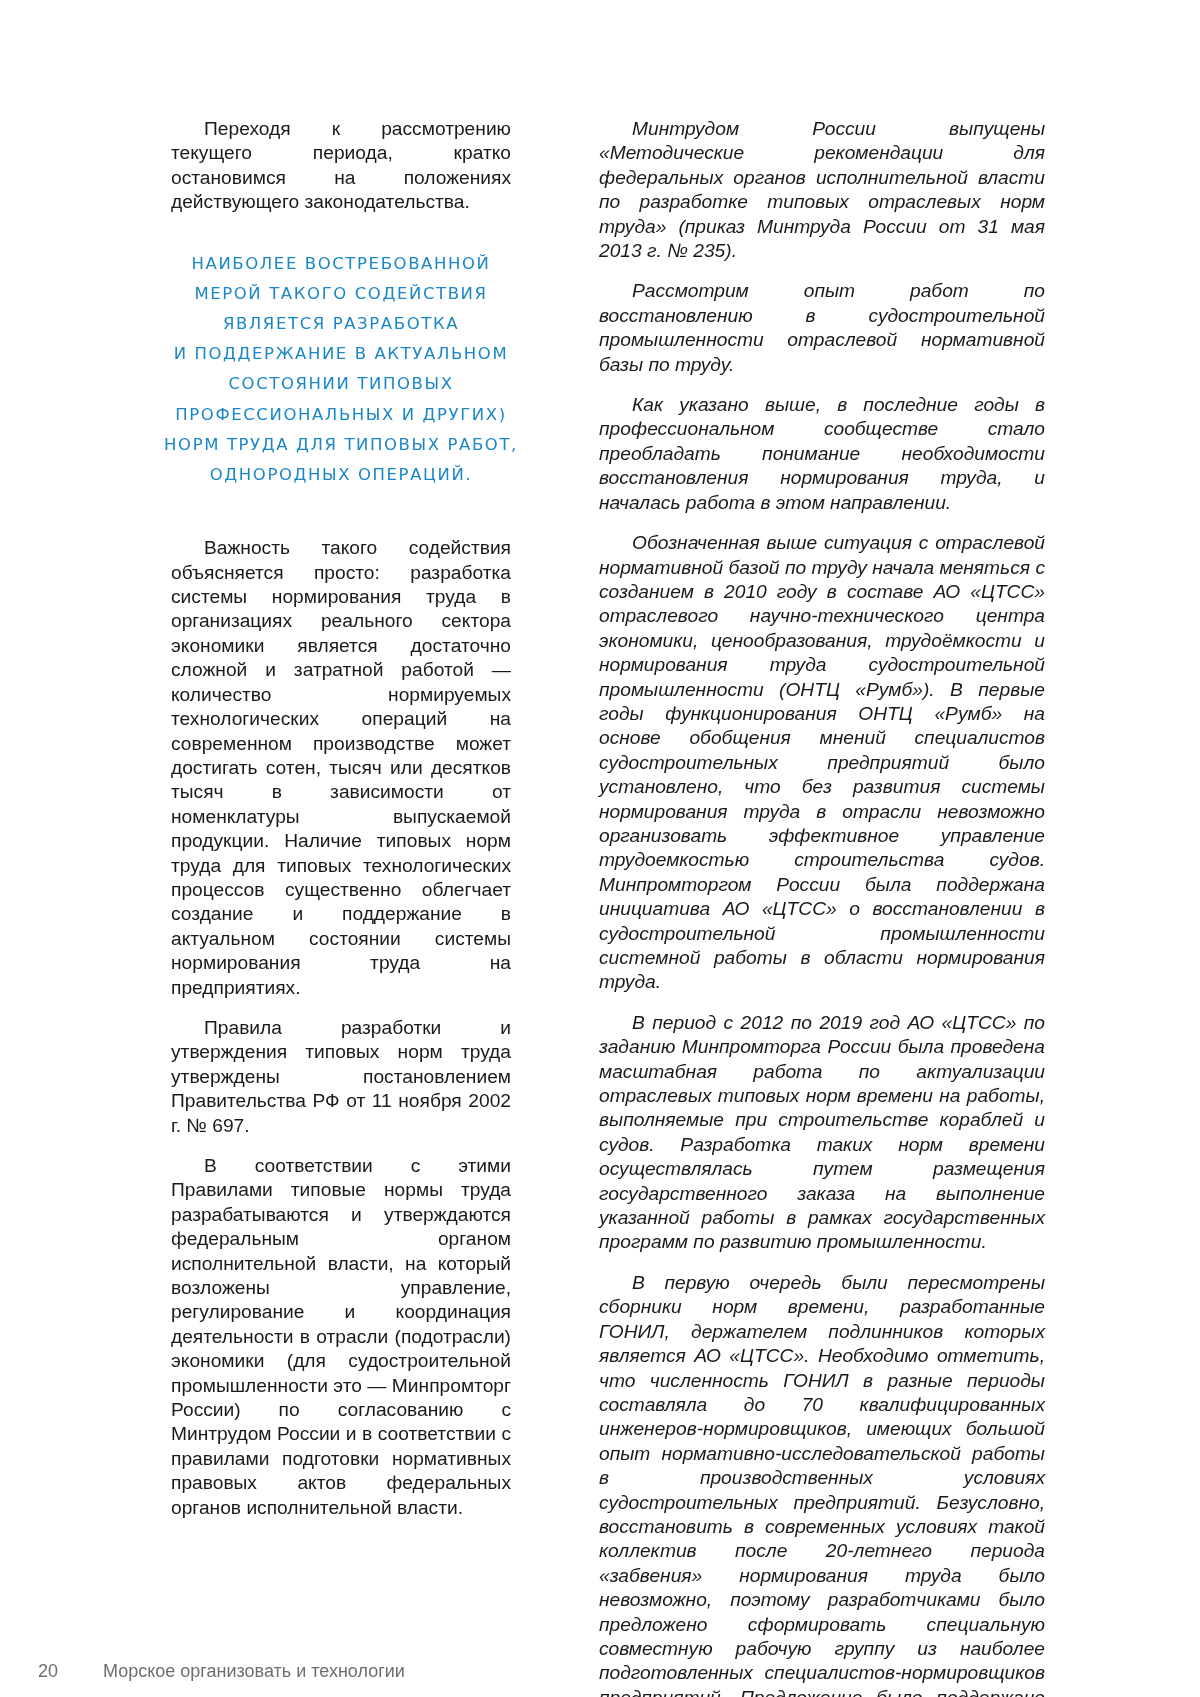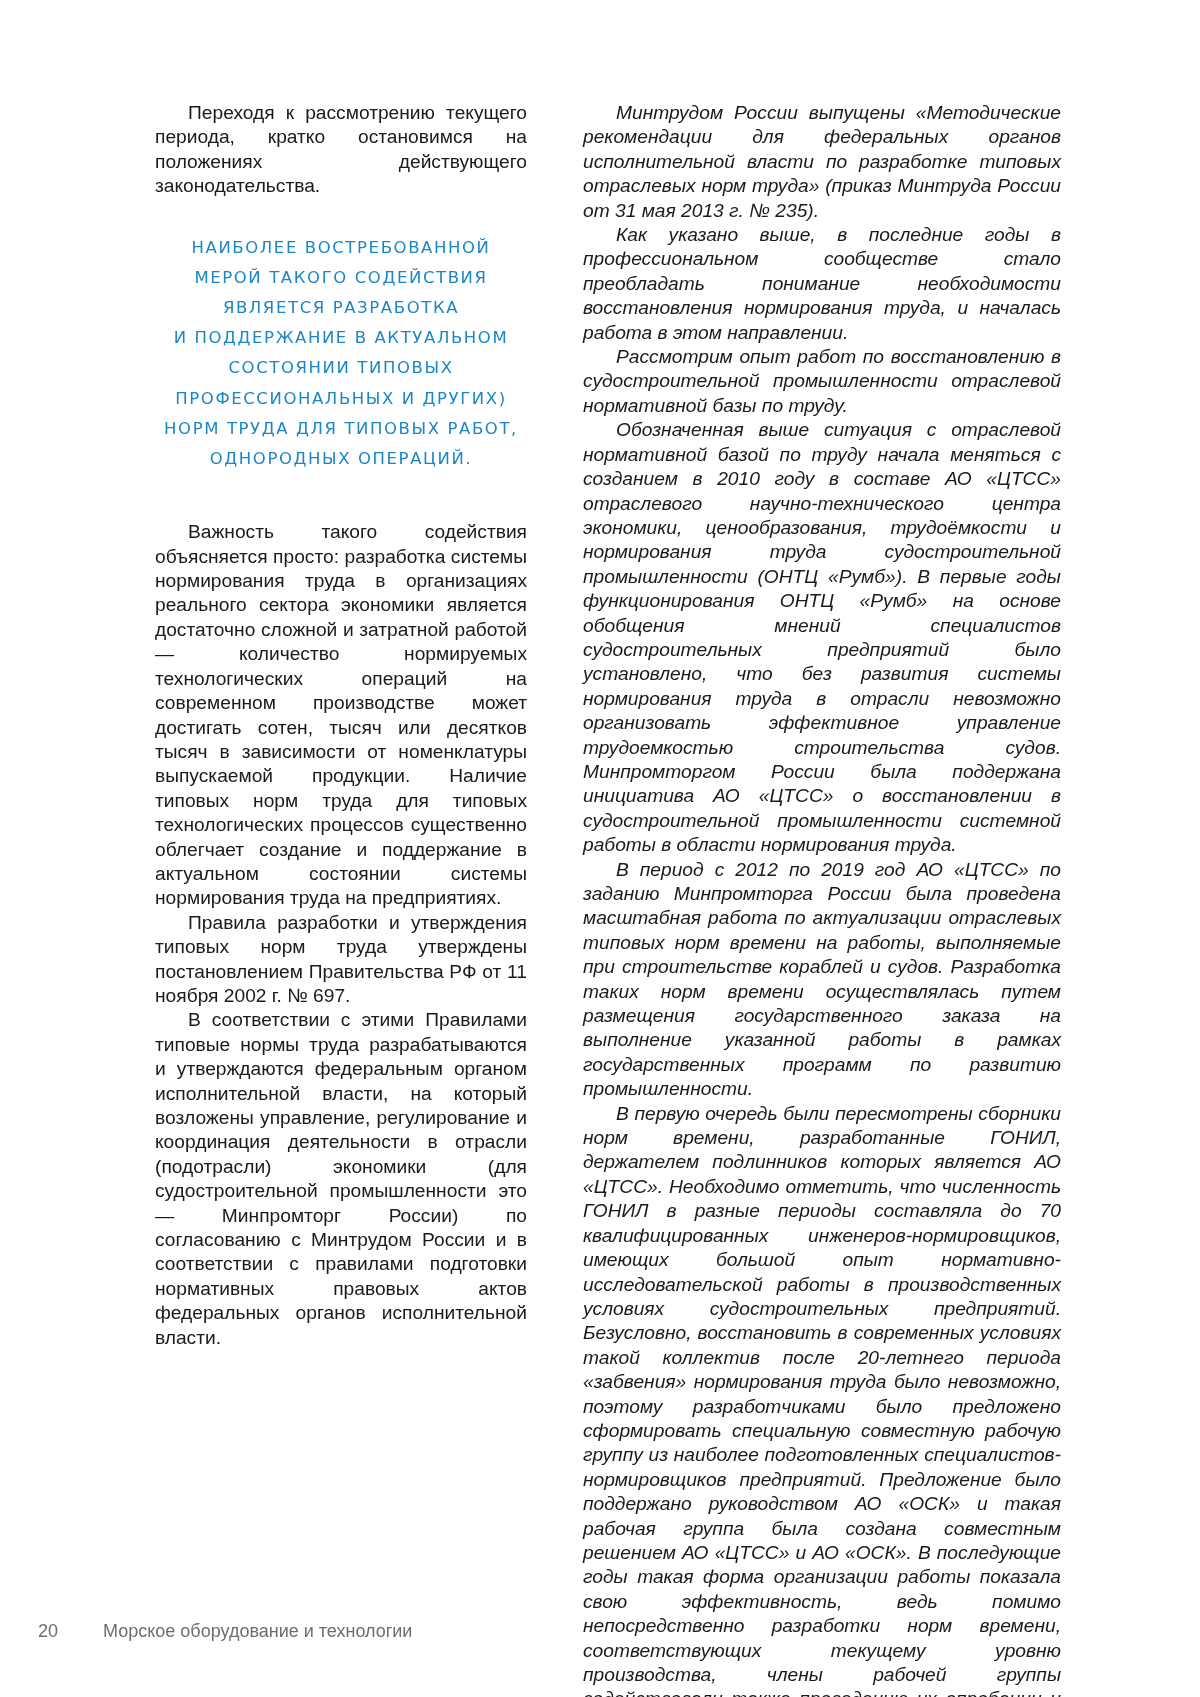--- a/index.html
+++ b/index.html
@@ -8,41 +8,41 @@
     position: absolute;
     font-family: "Liberation Sans", sans-serif;
     color: #1a1a1a;
     font-size: 19.2px;
     line-height: 24.4px;
     text-align: justify;
     hyphens: manual;
   }
   .col-left { left: 155px; top: 101px; width: 372px; }
   .col-right { left: 583px; top: 101px; width: 478px; font-style: italic; }
-  .col p { margin: 0; text-indent: 33px; }
+  .col p { margin: 16px; text-indent: 33px; }
   .pull-quote {
     margin: 34px 0 46px 0;
     font-family: "DejaVu Sans", sans-serif;
     color: #1a86c6;
     font-size: 16.5px;
     line-height: 30.2px;
     letter-spacing: 1.6px;
     text-transform: uppercase;
     text-align: center;
   }
   .pull-quote span { display: block; white-space: nowrap; }
   .footer {
     position: absolute;
     left: 38px; top: 1619px;
     font-family: "Liberation Sans", sans-serif;
     color: #6e6e6e;
     font-size: 18px;
     line-height: 24px;
   }
-  .footer .page-num { display: inline-block; width: 60px; }
+  .footer .page-num { display: inline-block; width: 60px; margin-top: 40px; }
 </style>
 </head>
 <body>
 
 <div class="col col-left">
   <p>Переходя к рассмотрению текущего периода, кратко остановимся на положениях действующего законодательства.</p>
 
   <div class="pull-quote">
     <span>НАИБОЛЕЕ ВОСТРЕБОВАННОЙ</span>
     <span>МЕРОЙ ТАКОГО СОДЕЙСТВИЯ</span>
@@ -54,23 +54,23 @@
     <span>ОДНОРОДНЫХ ОПЕРАЦИЙ.</span>
   </div>
 
   <p>Важность такого содействия объясняется просто: разработка системы нормирования труда в организациях реального сектора экономики является достаточно сложной и затратной работой — количество нормируемых технологических операций на современном производстве может достигать сотен, тысяч или десятков тысяч в зависимости от номенклатуры выпускаемой продукции. Наличие типовых норм труда для типовых технологических процессов существенно облегчает создание и поддержание в актуальном состоянии системы нормирования труда на предприятиях.</p>
   <p>Правила разработки и утверждения типовых норм труда утверждены постановлением Правительства РФ от 11 ноября 2002 г. № 697.</p>
   <p>В соответствии с этими Правилами типовые нормы труда разрабатываются и утверждаются федеральным органом исполнительной власти, на который возложены управление, регулирование и координация деятельности в отрасли (подотрасли) экономики (для судостроительной промышленности это — Минпромторг России) по согласованию с Минтрудом России и в соответствии с правилами подготовки нормативных правовых актов федеральных органов исполнительной власти.</p>
 </div>
 
 <div class="col col-right">
   <p>Минтрудом России выпущены «Методические рекомендации для федеральных органов исполнительной власти по разработке типовых отраслевых норм труда» (приказ Минтруда России от 31 мая 2013 г. № 235).</p>
+  <p>Рассмотрим опыт работ по восстановлению в судостроительной промышленности отраслевой нормативной базы по труду.</p>
   <p>Как указано выше, в последние годы в профессиональном сообществе стало преобладать понимание необходимости восстановления нормирования труда, и началась работа в этом направлении.</p>
-  <p>Рассмотрим опыт работ по восстановлению в судостроительной промышленности отраслевой нормативной базы по труду.</p>
   <p>Обозначенная выше ситуация с отраслевой нормативной базой по труду начала меняться с созданием в 2010 году в составе АО «ЦТСС» отраслевого научно-технического центра экономики, ценообразования, трудоёмкости и нормирования труда судостроительной промышленности (ОНТЦ «Румб»). В первые годы функционирования ОНТЦ «Румб» на основе обобщения мнений специалистов судостроительных предприятий было установлено, что без развития системы нормирования труда в отрасли невозможно организовать эффективное управление трудоемкостью строительства судов. Минпромторгом России была поддержана инициатива АО «ЦТСС» о восстановлении в судостроительной промышленности системной работы в области нормирования труда.</p>
   <p>В период с 2012 по 2019 год АО «ЦТСС» по заданию Минпромторга России была проведена масштабная работа по актуализации отраслевых типовых норм времени на работы, выполняемые при строительстве кораблей и судов. Разработка таких норм времени осуществлялась путем размещения государственного заказа на выполнение указанной работы в рамках государственных программ по развитию промышленности.</p>
   <p>В первую очередь были пересмотрены сборники норм времени, разработанные ГОНИЛ, держателем подлинников которых является АО «ЦТСС». Необходимо отметить, что численность ГОНИЛ в разные периоды составляла до 70 квалифицированных инженеров-нормировщиков, имеющих большой опыт нормативно-исследовательской работы в производственных условиях судостроительных предприятий. Безусловно, восстановить в современных условиях такой коллектив после 20-летнего периода «забвения» нормирования труда было невозможно, поэтому разработчиками было предложено сформировать специальную совместную рабочую группу из наиболее подготовленных специалистов-нормировщиков предприятий. Предложение было поддержано руководством АО «ОСК» и такая рабочая группа была создана совместным решением АО «ЦТСС» и АО «ОСК». В последующие годы такая форма организации работы показала свою эффективность, ведь помимо непосредственно разработки норм времени, соответствующих текущему уровню производства, члены рабочей группы содействовали также проведению их апробации и внедрению на своих предприятиях.</p>
 </div>
 
 <div class="footer">
   <span class="page-num">20</span>
-  <span>Морское оборудование и технологии</span>
+  <span>Морское организовать и технологии</span>
 </div>
 
 </body></html>

